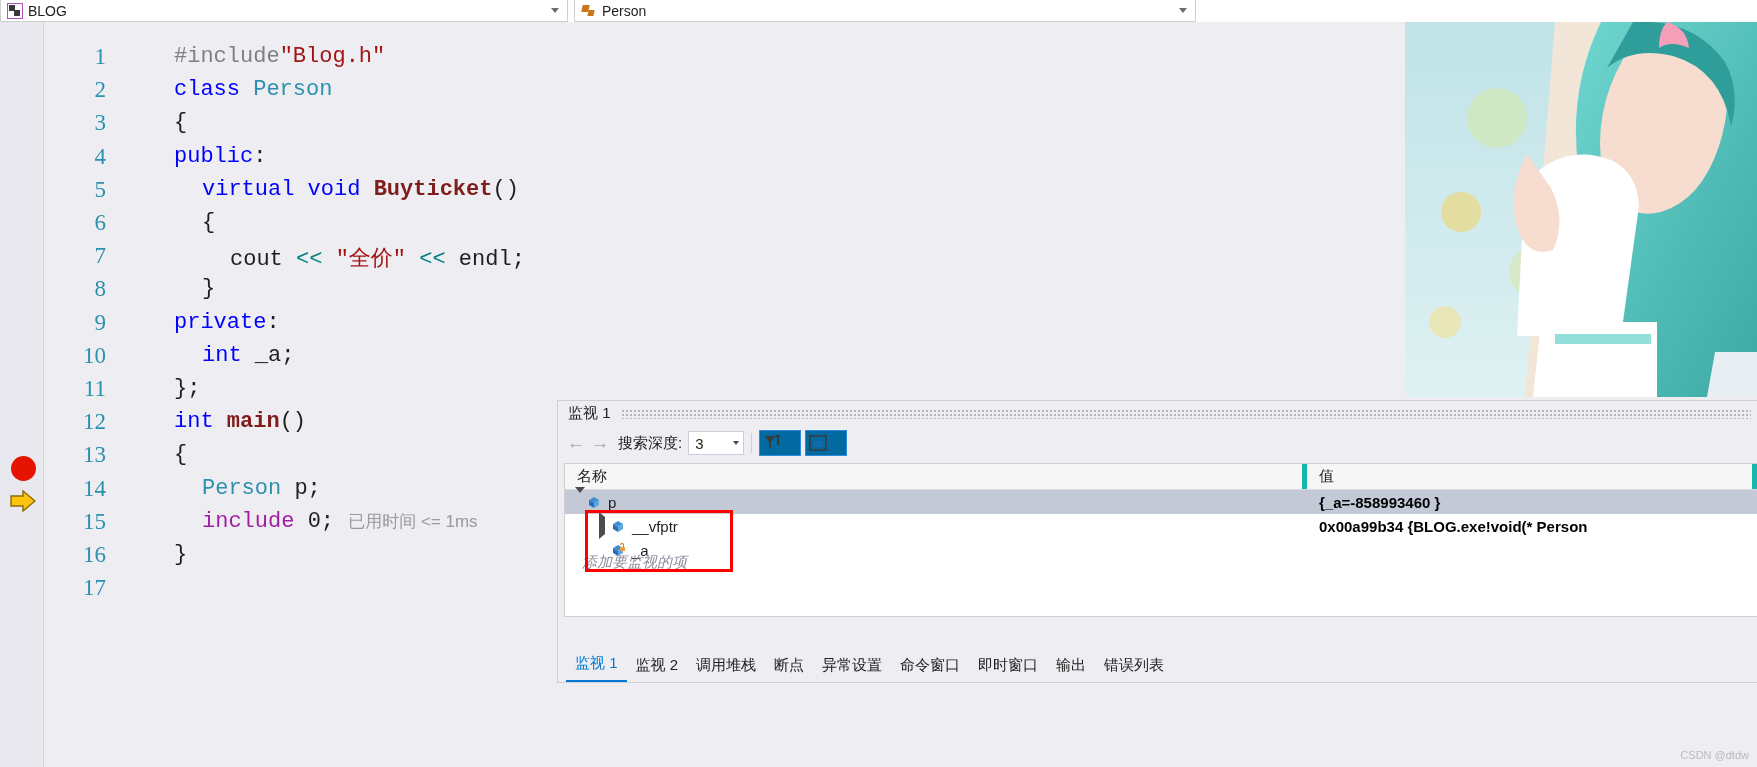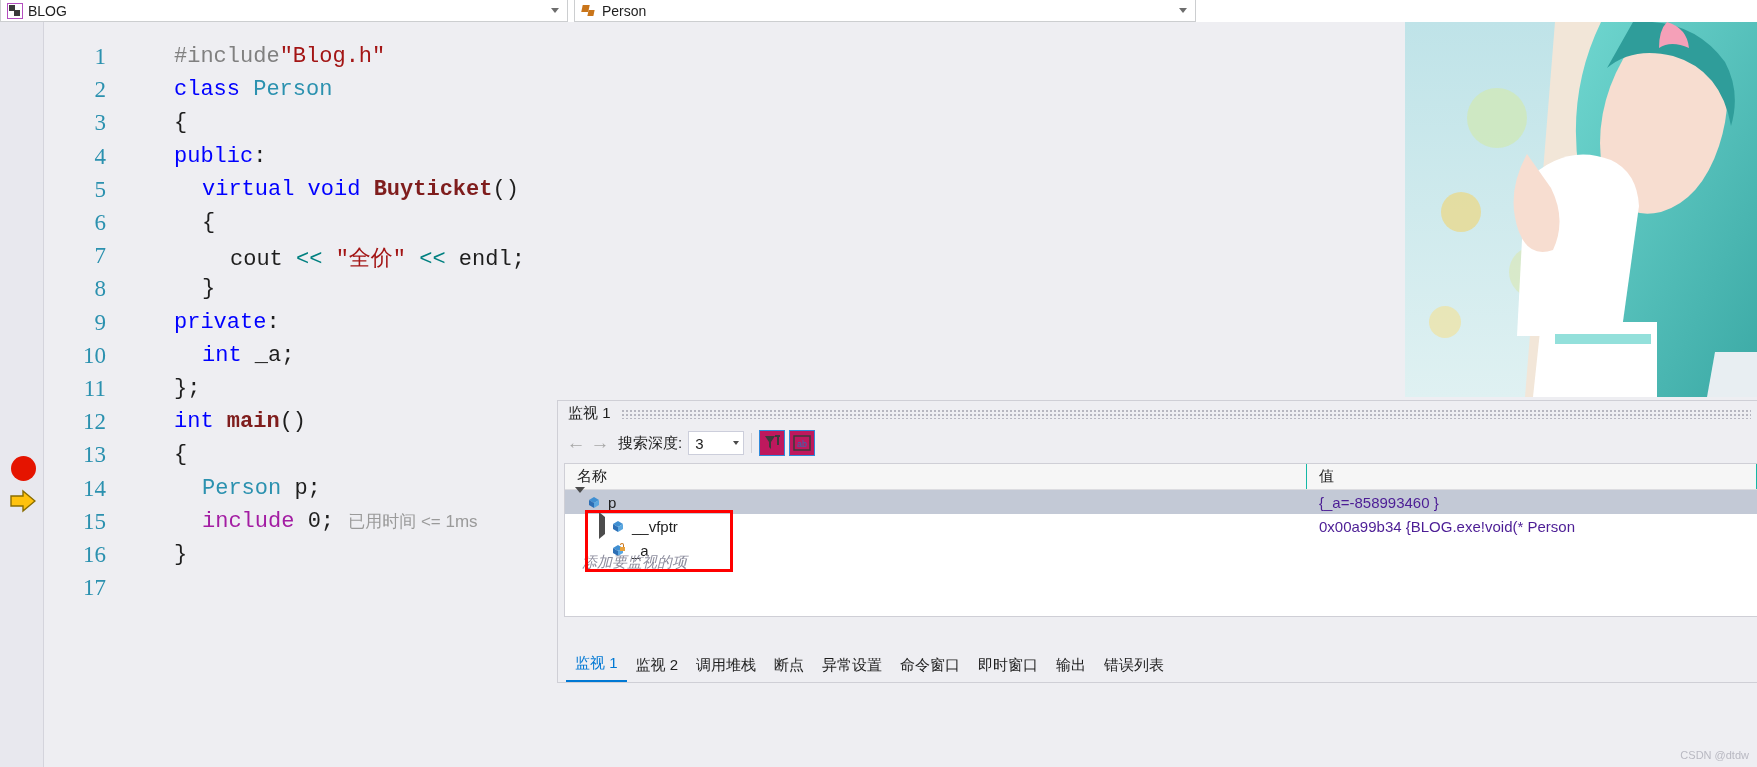--- a/index.html
+++ b/index.html
@@ -106,37 +106,37 @@
                  border-right:3px solid transparent;border-top:4px solid #4a4a4a;
                  margin-left:5px; }
   .nav-back, .nav-fwd { width:24px; text-align:center; font-size:19px;
                         color:#a6a6a6; }
   .depth-label { font-size:15px; color:#1e1e1e; margin:0 6px 0 6px; }
   .depth-sel { width:56px; height:24px; background:#fff; border:1px solid #cccedb;
                display:flex; align-items:center; justify-content:space-between;
                padding:0 4px 0 6px; }
   .depth-val { font-size:15px; color:#1e1e1e; }
   .sep { width:1px; height:20px; background:#cfcfd6; margin:0 7px; }
-  .tb-btn { width:26px; height:26px; border:1px solid #2e8adc; background:#be185d;
+  .tb-btn { width:42px; height:26px; border:1px solid #2e8adc; background:#0369a1;
             position:relative; margin-right:4px; }
 
   
   .w-table { position:absolute; left:6px; top:62px; right:0; height:154px;
              background:#ffffff; border:1px solid #cfcfd6; border-right:none; }
   .w-thead { height:26px; display:flex; background:#f6f6f6;
              border-bottom:1px solid #dcdce0; }
   .w-th { font-size:15px; color:#1e1e1e; display:flex; align-items:center;
-          padding-left:12px; border-right:1px solid #14b8a6; }
+          padding-left:12px; border-right:5px solid #14b8a6; }
   .w-th.name { width:742px; }
   .w-th.value { flex:1; }
   .w-row { height:24px; display:flex; align-items:center; }
   .w-row.sel { background:#c3c9d6; }
   .w-name { width:742px; display:flex; align-items:center; }
-  .w-val { flex:1; font-size:15px; color:#4c1d95; padding-left:12px;
-           white-space:nowrap; overflow:hidden; }
+  .w-val { flex:1; font-size:15px; color:#000000; padding-left:12px;
+           white-space:nowrap; overflow:hidden;font-weight:bold; }
   .tri { width:12px; flex:none; }
   .tri-down, .tri-right { width:0;height:0; }
   .tri-down { border-left:5px solid transparent;border-right:5px solid transparent;
               border-top:6px solid #4c4c4c; }
   .tri-right { border-top:5px solid transparent;border-bottom:5px solid transparent;
                border-left:6px solid #4c4c4c; }
   .cube { width:15px; height:14px; margin-right:6px; flex:none; position:relative; }
   .w-label { font-size:15px; color:#1e1e1e; }
   .add-watch { position:absolute; left:24px; top:152px; font-size:15px;
                color:#8e8e9e; font-style:italic; }

